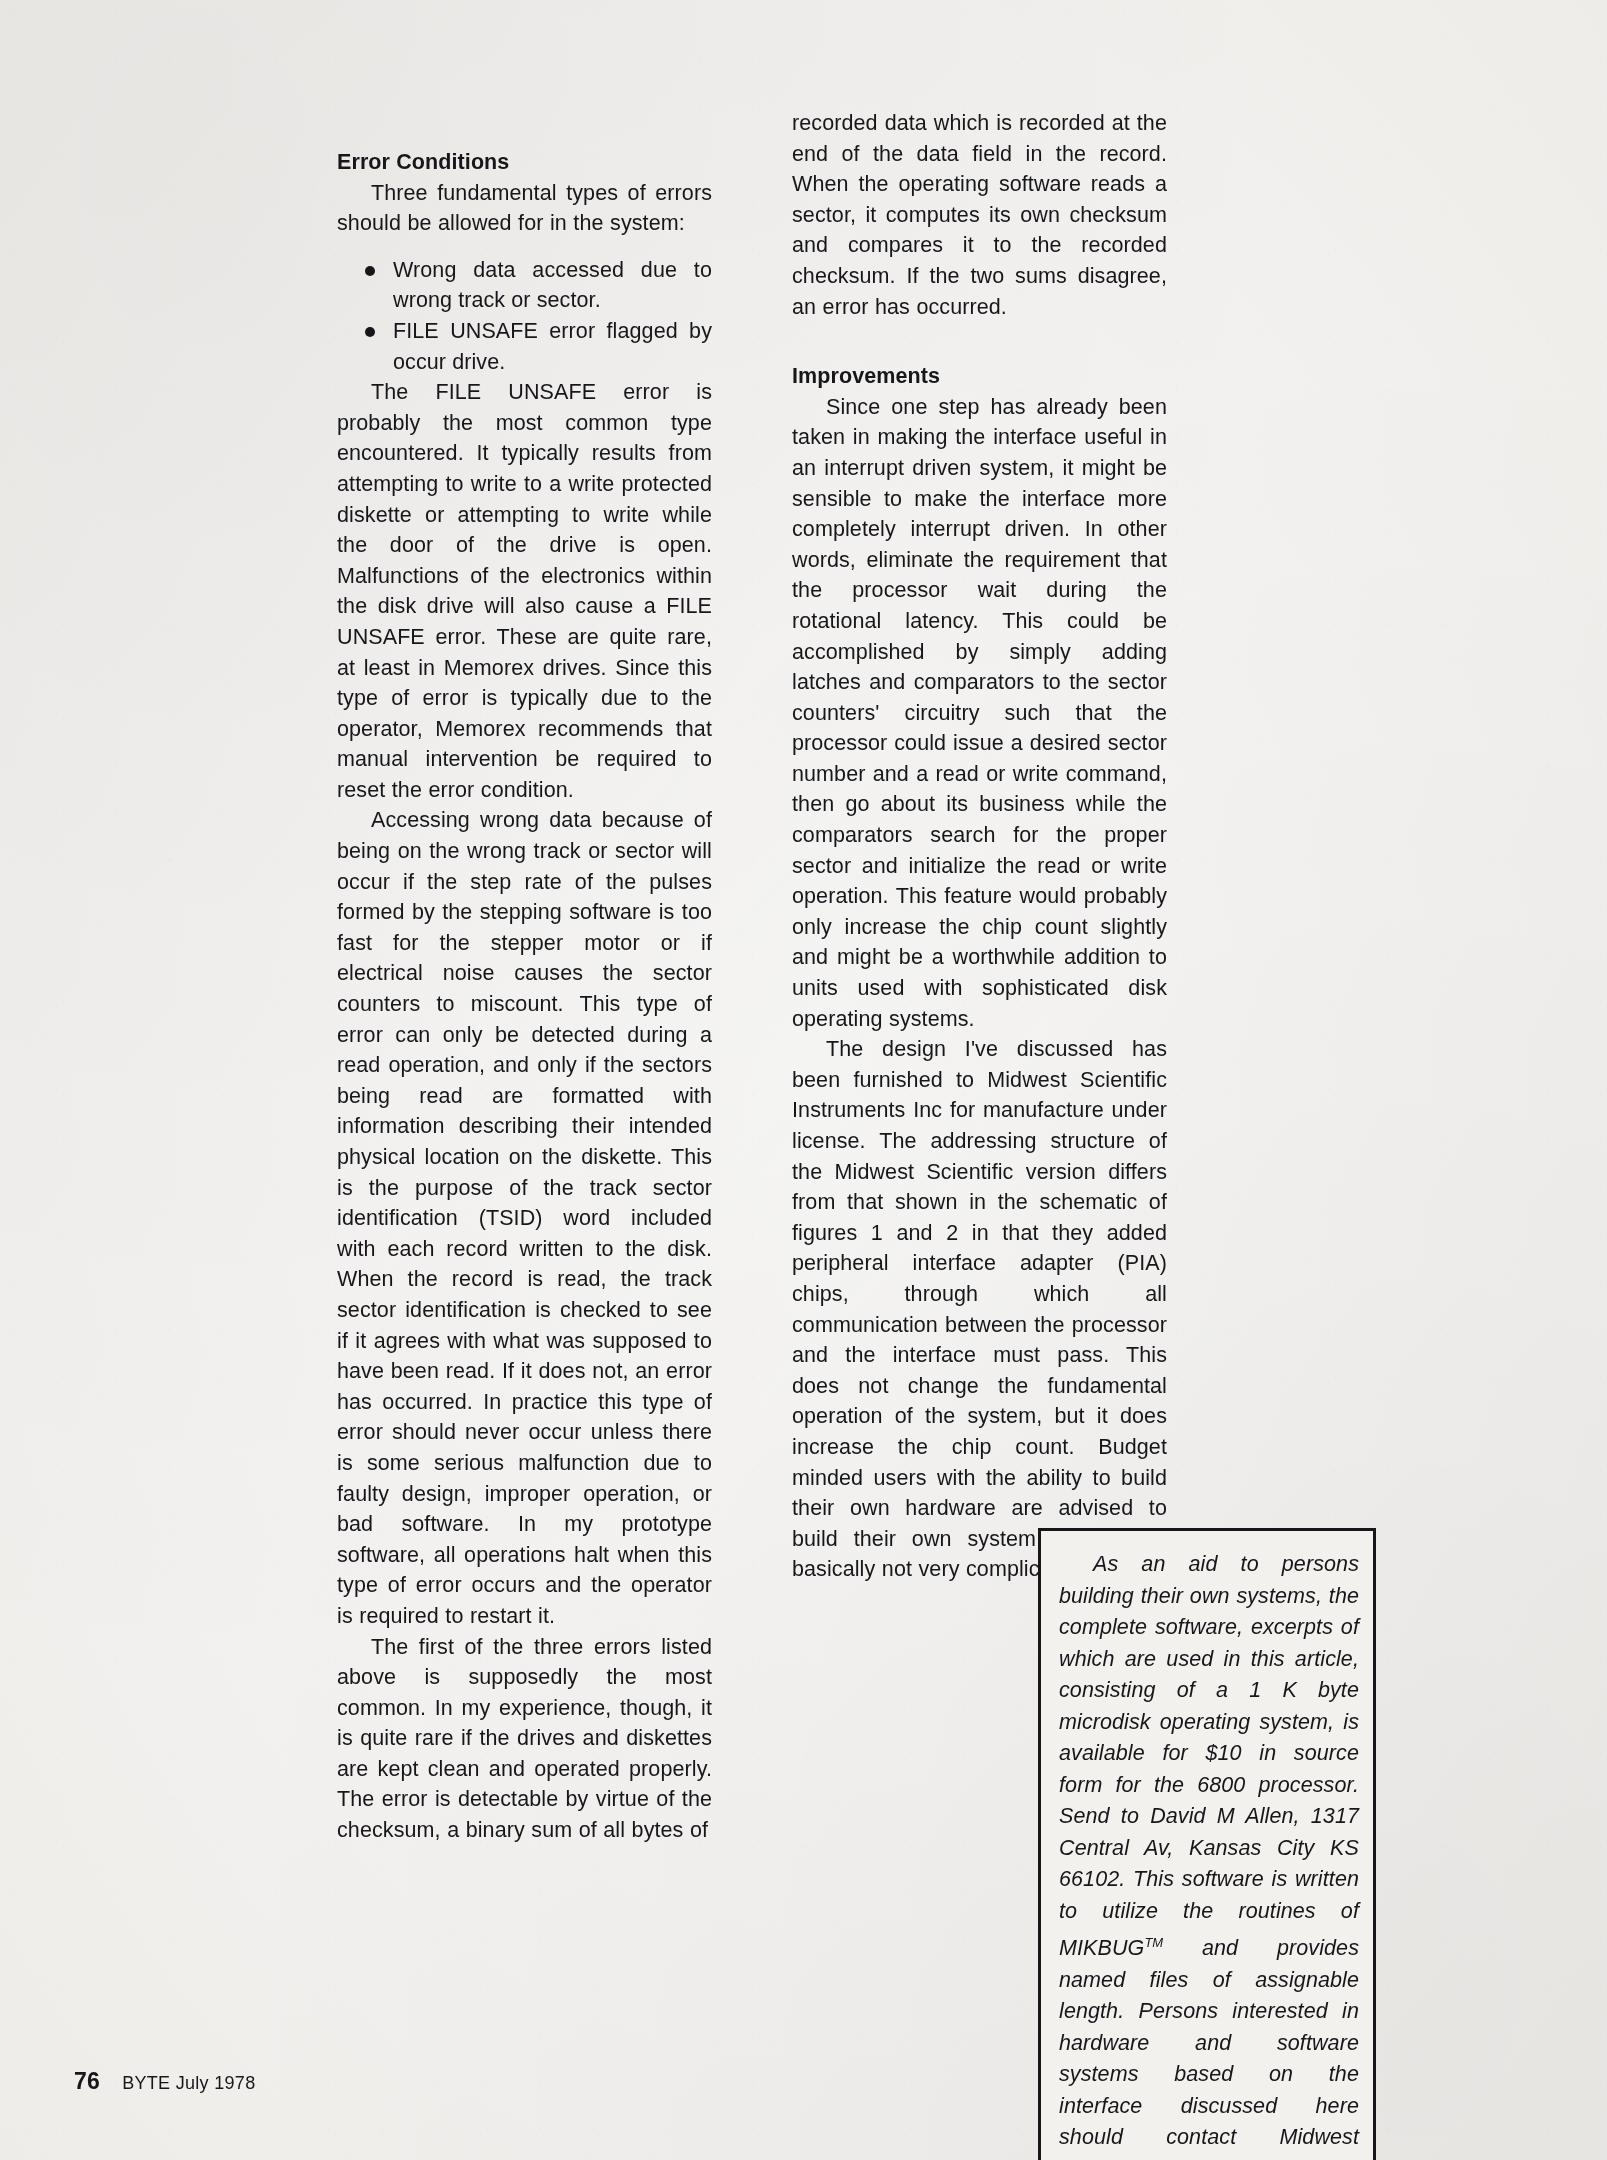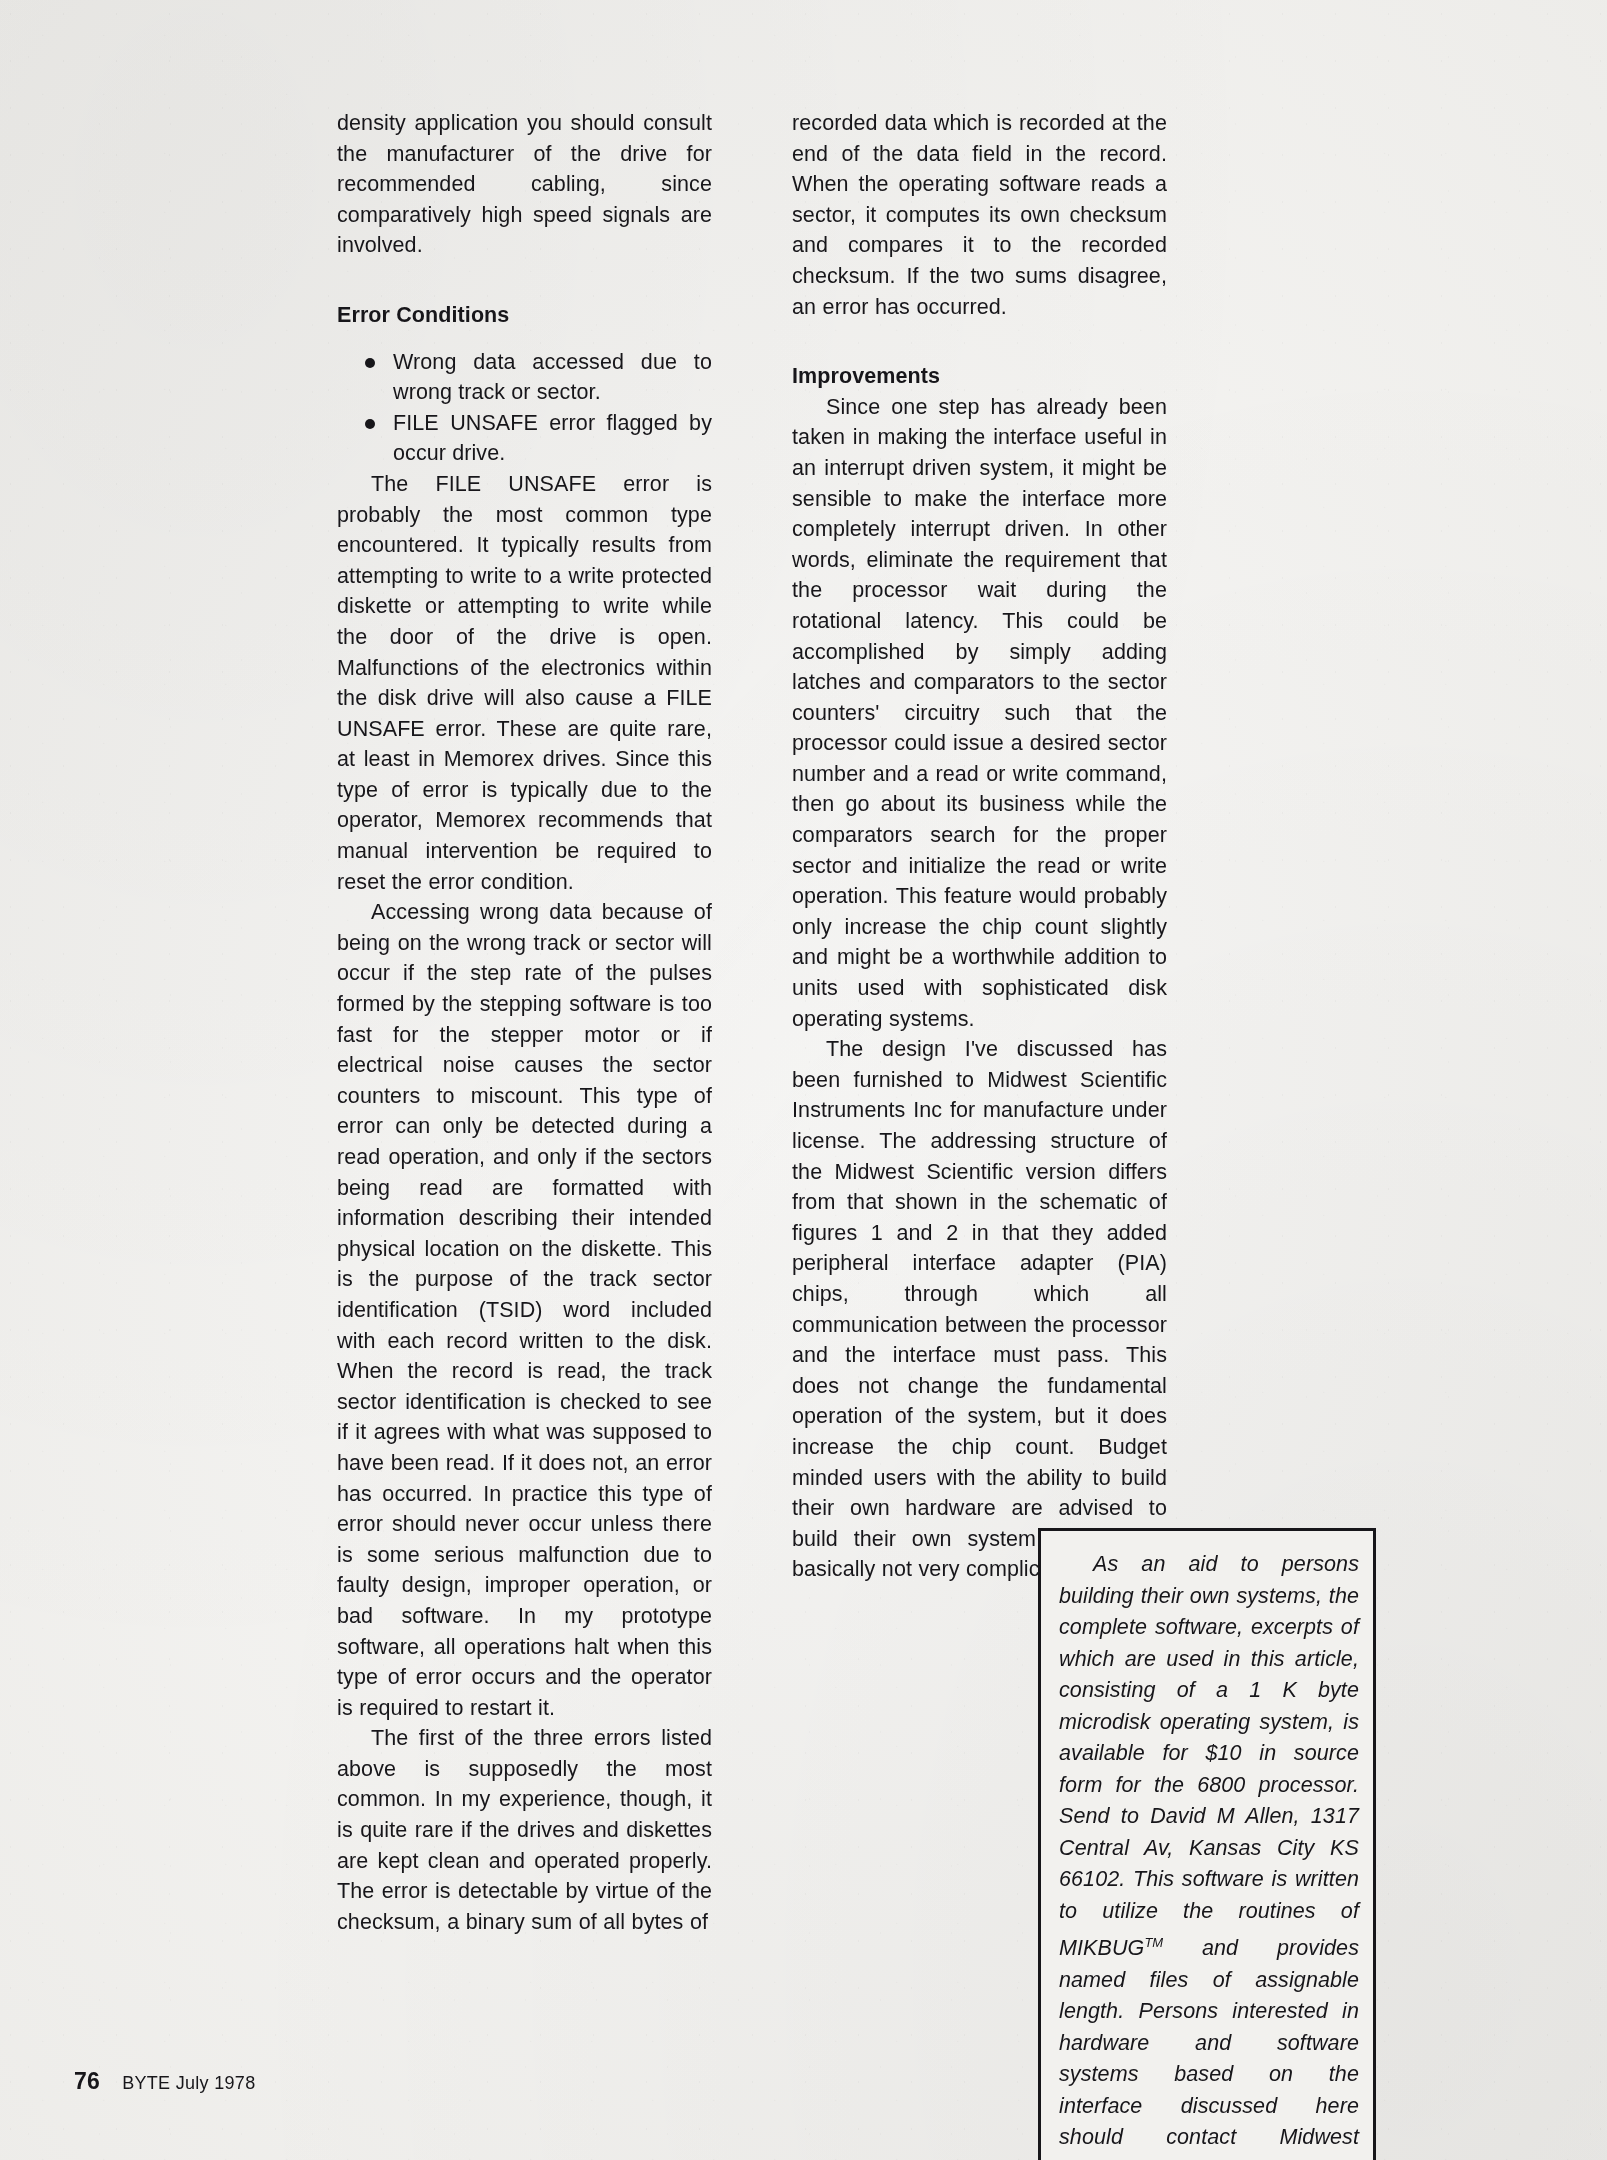--- a/index.html
+++ b/index.html
@@ -142,26 +142,26 @@
 </head>
 <body>
 
 <div class="page">
   <div class="grain"></div>
 
   <div class="cols">
 
     <div class="col left">
 
-      <p class="body">density application you should consult the manufacturer of the drive for recommended cabling, since comparatively high speed signals are involved.</p>
 
       <div class="heading-block">
         <h2 class="section">Error Conditions</h2>
       </div>
 
+      <p class="body indent">Three fundamental types of errors should be allowed for in the system:</p>
 
       <ul class="bullets">
         <li>
           <span class="dot"></span>
           <span>Wrong data accessed due to wrong track or sector.</span>
         </li>
         <li>
           <span class="dot"></span>
           <span>FILE UNSAFE error flagged by occur drive.</span>
         </li>

